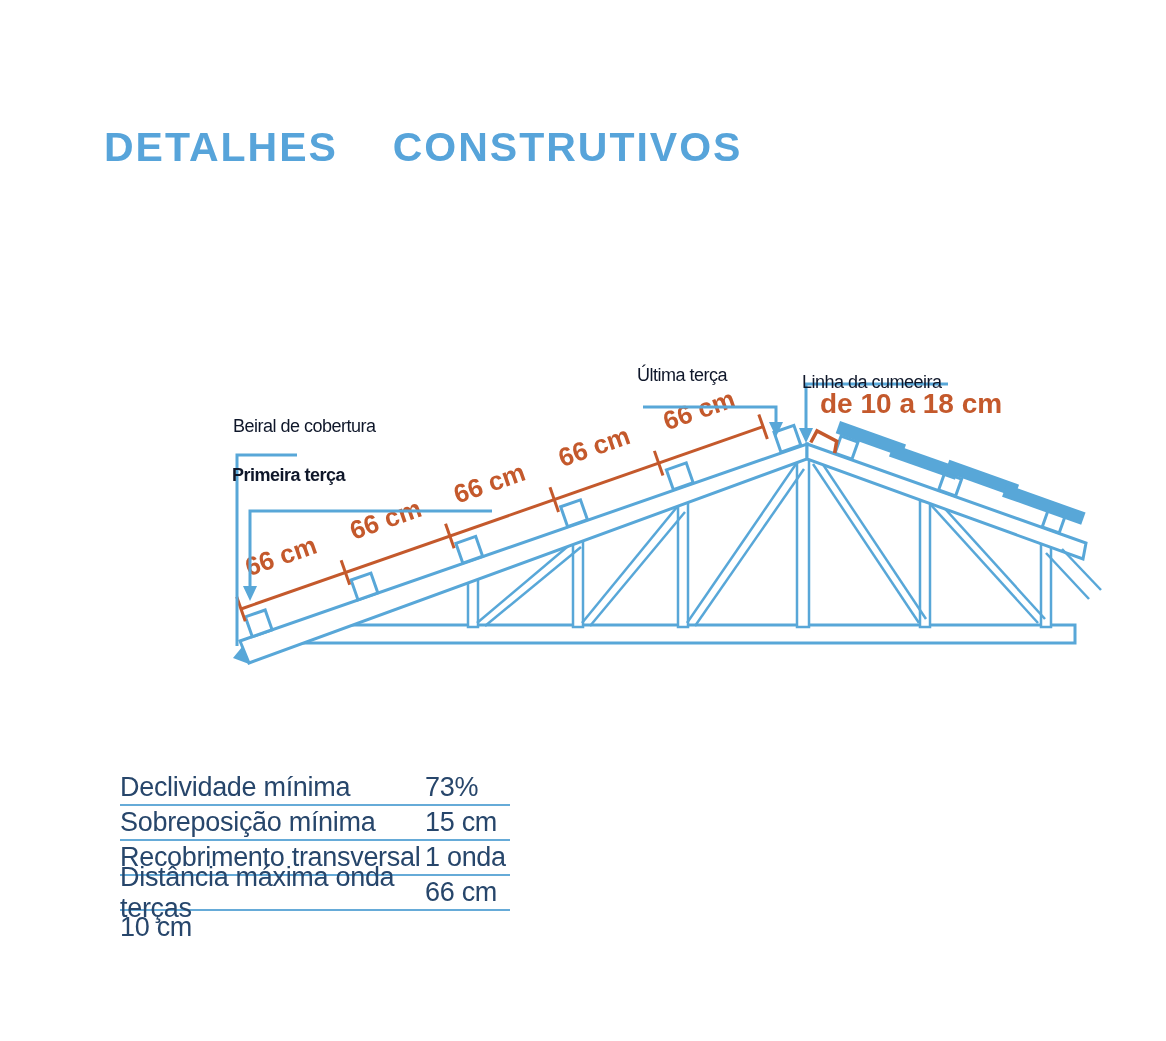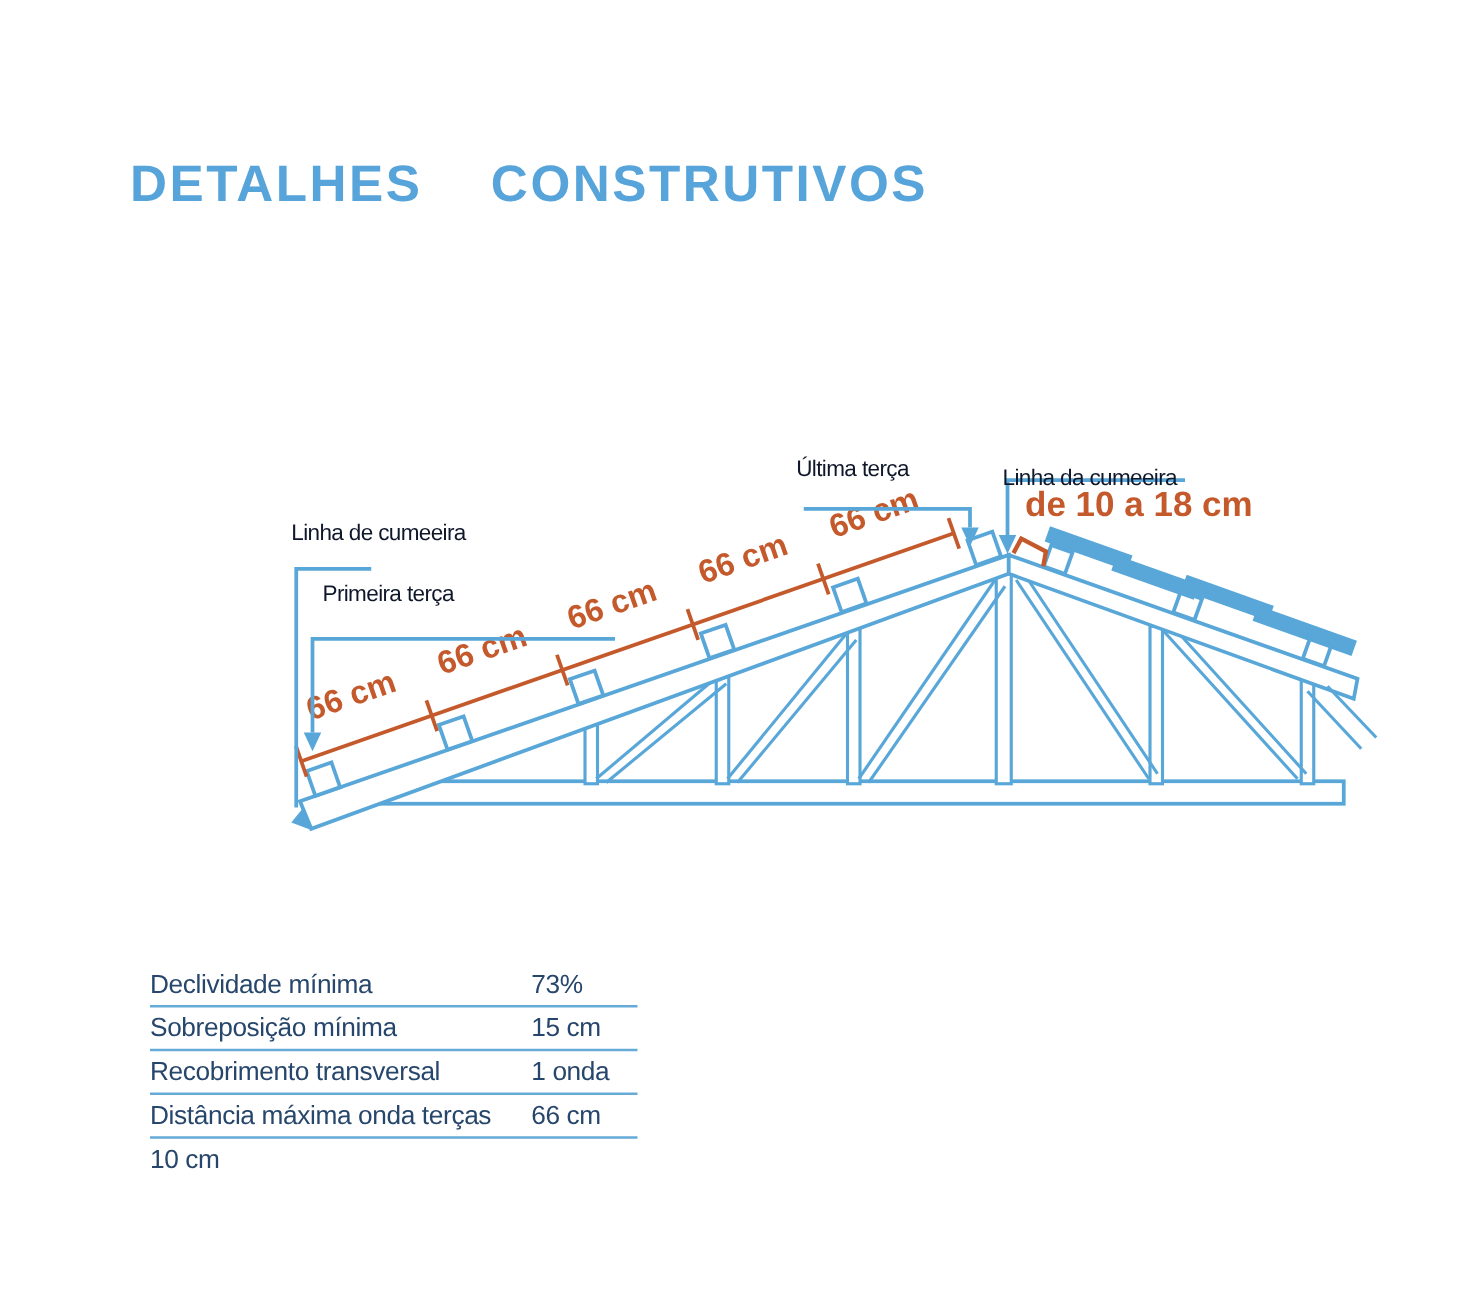--- a/index.html
+++ b/index.html
@@ -13,31 +13,31 @@
   .abs{position:absolute;}
   .page-title{
     left:72px;top:124px;
     font-size:41px;font-weight:800;letter-spacing:2px;word-spacing:14px;
     color:#57a4da;white-space:pre;margin-left:32px;
   }
   .diag-label{
     color:#0f172a;font-size:18px;font-weight:400;letter-spacing:-0.5px;white-space:pre;
   }
   .lbl-cobertura{left:233px;top:416px;}
-  .lbl-primeira{left:258px;top:465px;}
+  .lbl-primeira{left:232px;top:465px;font-weight:bold;}
   .lbl-ultima{left:637px;top:365px;}
   .lbl-cumeeira{left:802px;top:350px;margin-top:22px;}
   .lbl-range{
     left:820px;top:388px;
     color:#c4592c;font-size:28px;font-weight:700;letter-spacing:0px;white-space:pre;
   }
   #truss-svg{left:0;top:0;}
   .spec-table{
     left:120px;top:771px;width:390px;
-    color:#27466b;font-size:21px;
+    color:#27466b;font-size:27px;
   }
   .spec-row{
     display:flex;align-items:center;height:33px;
   }
   .spec-row.ruled{border-bottom:2px solid #66abd8;}
   .spec-label{flex:0 0 305px;letter-spacing:-0.3px;}
   .spec-value{flex:1;letter-spacing:-0.3px;}
 </style>
 </head>
 <body>
@@ -131,21 +131,21 @@
       </g>
       <g stroke="none" fill="#58a7d8">
         <polygon points="249,664 233,658 242,647"></polygon>
         <polygon points="250,601 243,586 257,586"></polygon>
         <polygon points="776,437 769,422 783,422"></polygon>
         <polygon points="806,443 799,428 813,428"></polygon>
       </g>
     </g>
   </svg>
 
-  <div class="abs diag-label lbl-cobertura">Linha de cumeeira</div>
+  <div class="abs diag-label lbl-cobertura">Beiral de cobertura</div>
   <div class="abs diag-label lbl-primeira">Primeira terça</div>
   <div class="abs diag-label lbl-ultima">Última terça</div>
   <div class="abs diag-label lbl-cumeeira">Linha da cumeeira</div>
   <div class="abs lbl-range">de 10 a 18 cm</div>
 
   <div class="abs spec-table">
     <div class="spec-row ruled">
       <div class="spec-label">Declividade mínima</div>
       <div class="spec-value">73%</div>
     </div>

